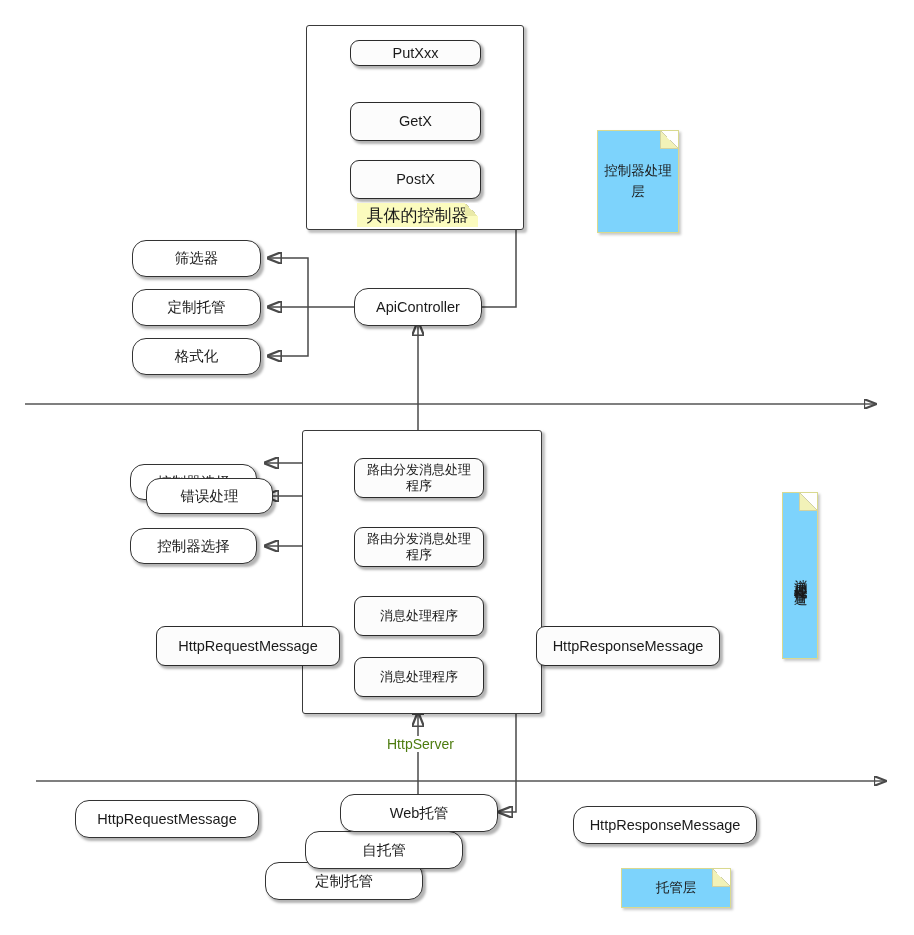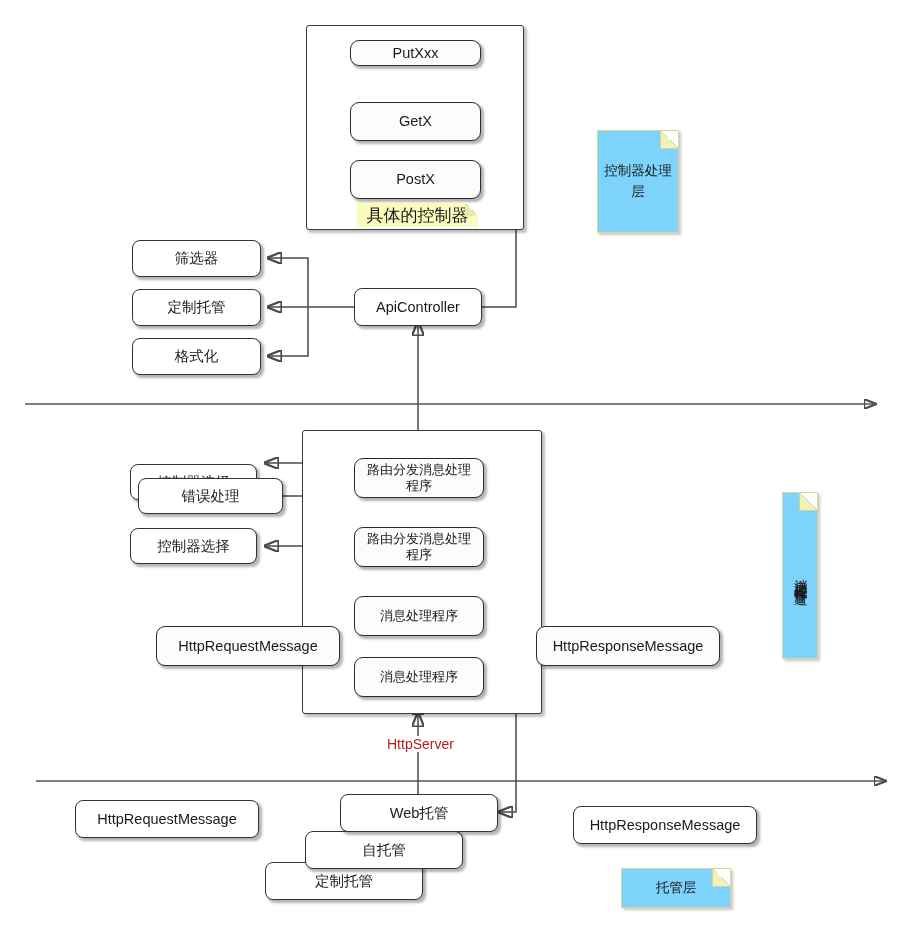--- a/index.html
+++ b/index.html
@@ -4,42 +4,42 @@
 <style>
   html,body{margin:0;padding:0;background:#ffffff;}
   body{font-family:"Liberation Sans","DejaVu Sans",sans-serif;}
   #stage{position:relative;width:914px;height:935px;overflow:hidden;background:#fff;}
 
   .node{position:absolute;box-sizing:border-box;display:flex;align-items:center;
         justify-content:center;text-align:center;color:#1a1a1a;background:#fcfcfc;
         border:1.4px solid #2b2b2b;font-size:14.5px;line-height:1.25;}
   .rounded{border-radius:9px;}
   .shadow{box-shadow:2.5px 2.5px 2.5px rgba(0,0,0,0.30);}
-  .plainbox{background:#ffffff;border:1.2px solid #333;border-radius:8px;}
+  .plainbox{background:#ffffff;border:1.2px solid #333;border-radius:14px;}
 
   .container{position:absolute;box-sizing:border-box;background:#ffffff;
              border:1.2px solid #3a3a3a;border-radius:3px;
              box-shadow:2.5px 2.5px 2.5px rgba(0,0,0,0.25);}
 
   .note{position:absolute;box-sizing:border-box;background:#7dd3fc;
         border:1px solid #d9d98f;color:#1a1a1a;font-size:13.5px;
         display:flex;align-items:center;justify-content:center;text-align:center;
         line-height:1.5;box-shadow:2px 2px 2.5px rgba(0,0,0,0.22);}
   .note .fold{position:absolute;top:0;right:0;width:17px;height:17px;
         background:linear-gradient(225deg,#ffffff 0 50%,#cfcfa8 50% 52%,#f2f2b8 52% 100%);
         border-left:1px solid #d2d2a0;border-bottom:1px solid #d2d2a0;}
   .note.vertical{writing-mode:vertical-rl;text-orientation:upright;letter-spacing:2px;}
 
   .smallnote{position:absolute;box-sizing:border-box;background:#fbfbbe;
         display:flex;align-items:center;justify-content:center;
         font-size:17px;color:#1a1a1a;}
   .smallnote .fold{position:absolute;top:0;right:0;width:13px;height:13px;
         background:linear-gradient(225deg,#ffffff 0 50%,#d0d0a5 50% 53%,#eaeaa8 53% 100%);}
 
-  .edgelabel{position:absolute;background:#ffffff;font-size:14px;color:#b91c1c;
+  .edgelabel{position:absolute;background:#ffffff;font-size:14px;color:#4d7c0f;
         padding:0 3px;white-space:nowrap;}
 
   svg.wires{position:absolute;left:0;top:0;width:914px;height:935px;
         pointer-events:none;overflow:visible;}
   svg.wires path,svg.wires line{fill:none;stroke:#4a4a4a;stroke-width:1.5px;}
   svg.wires .axis{stroke:#555;stroke-width:1.4px;}
 </style>
 </head>
 <body>
 
@@ -115,21 +115,21 @@
   <div class="node shadow plainbox" style="left:354px;top:288px;width:128px;height:38px;">ApiController</div>
 
   <div class="container" style="left:302px;top:430px;width:240px;height:284px;"></div>
 
   <div class="node rounded shadow" style="left:354px;top:458px;width:130px;height:40px;font-size:13px;padding:0 6px;">路由分发消息处理程序</div>
   <div class="node rounded shadow" style="left:354px;top:527px;width:130px;height:40px;font-size:13px;padding:0 6px;">路由分发消息处理程序</div>
   <div class="node rounded shadow" style="left:354px;top:596px;width:130px;height:40px;font-size:13px;padding:0 6px;">消息处理程序</div>
   <div class="node rounded shadow" style="left:354px;top:657px;width:130px;height:40px;font-size:13px;padding:0 6px;">消息处理程序</div>
 
   <div class="node shadow plainbox" style="left:130px;top:464px;width:127px;height:36px;">控制器选择</div>
-  <div class="node shadow plainbox" style="left:138px;top:478px;width:145px;height:36px;top:478px;">错误处理</div>
+  <div class="node shadow plainbox" style="left:146px;top:478px;width:127px;height:36px;top:478px;">错误处理</div>
   <div class="node shadow plainbox" style="left:130px;top:528px;width:127px;height:36px;">控制器选择</div>
 
   <div class="node rounded shadow" style="left:156px;top:626px;width:184px;height:40px;">HttpRequestMessage</div>
   <div class="node rounded shadow" style="left:536px;top:626px;width:184px;height:40px;">HttpResponseMessage</div>
 
   <div class="note vertical" style="left:782px;top:492px;width:36px;height:167px;">
     <span>消息处理程序管道</span>
     <span class="fold"></span>
   </div>
 

